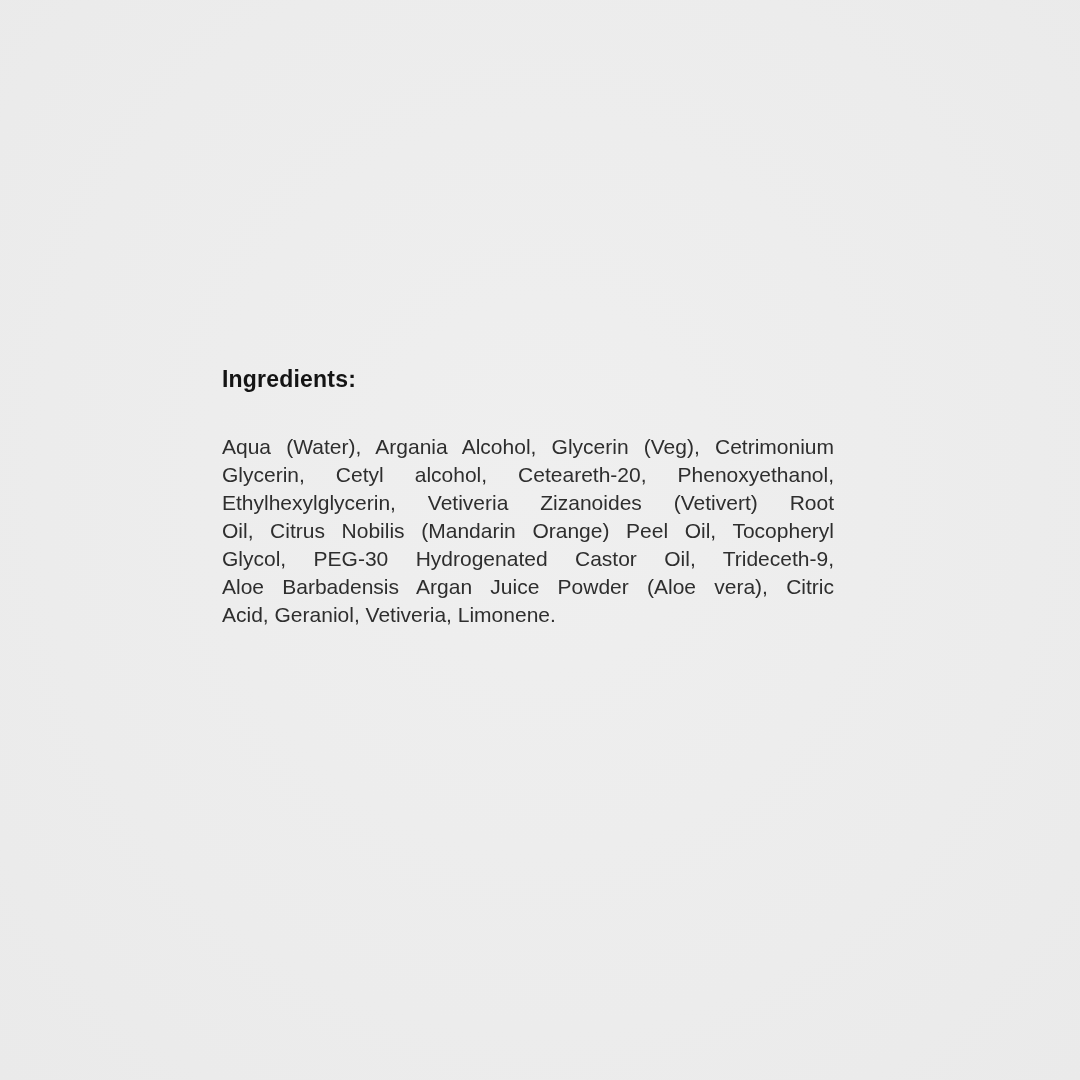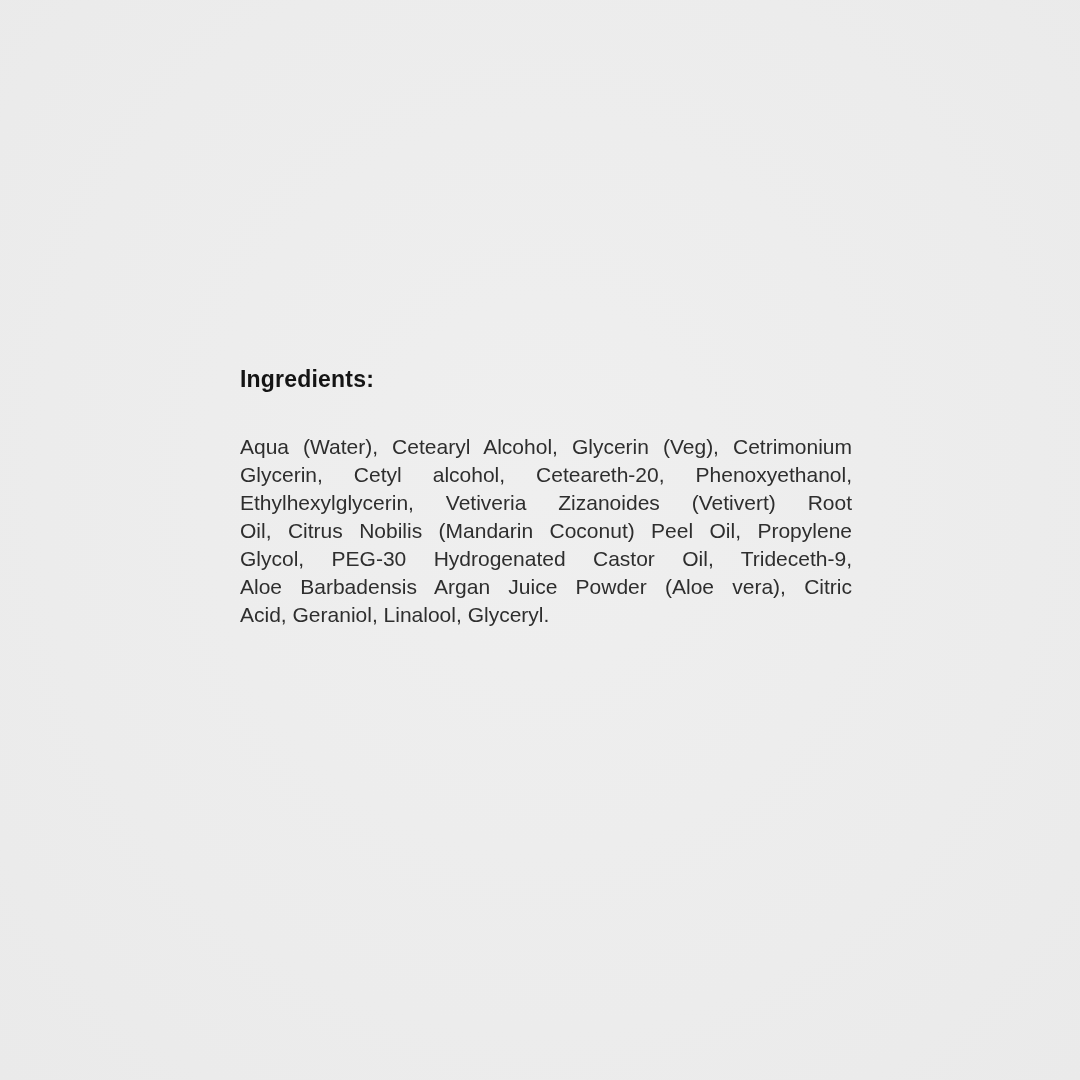--- a/index.html
+++ b/index.html
@@ -11,21 +11,21 @@
   .canvas {
     position: relative;
     width: 1080px;
     height: 1080px;
     background: radial-gradient(ellipse at 50% 45%, #efefef 0%, var(--background) 65%, #eaeaea 100%);
     overflow: hidden;
     font-family: "Liberation Sans", "DejaVu Sans", sans-serif;
   }
   .label {
     position: absolute;
-    left: 240px;
+    left: 222px;
     top: 366px;
     width: 612px;
   }
   .heading {
     margin: 0 0 41px 0;
     font-size: 23px;
     line-height: 26px;
     font-weight: 700;
     letter-spacing: 0.2px;
     color: var(--heading);
@@ -43,22 +43,22 @@
     text-align-last: left;
   }
 </style>
 </head>
 <body>
 
 <div class="canvas">
   <div class="label">
     <h2 class="heading">Ingredients:</h2>
     <div class="body">
-      <div class="line">Aqua (Water), Cetearyl Alcohol, Glycerin (Veg), Cetrimonium</div>
+      <div class="line">Aqua (Water), Argania Alcohol, Glycerin (Veg), Cetrimonium</div>
       <div class="line">Glycerin, Cetyl alcohol, Ceteareth-20, Phenoxyethanol,</div>
       <div class="line">Ethylhexylglycerin, Vetiveria Zizanoides (Vetivert) Root</div>
-      <div class="line">Oil, Citrus Nobilis (Mandarin Coconut) Peel Oil, Propylene</div>
+      <div class="line">Oil, Citrus Nobilis (Mandarin Orange) Peel Oil, Tocopheryl</div>
       <div class="line">Glycol, PEG-30 Hydrogenated Castor Oil, Trideceth-9,</div>
       <div class="line">Aloe Barbadensis Argan Juice Powder (Aloe vera), Citric</div>
-      <div class="line last">Acid, Geraniol, Linalool, Glyceryl.</div>
+      <div class="line last">Acid, Geraniol, Vetiveria, Limonene.</div>
     </div>
   </div>
 </div>
 
 </body></html>

